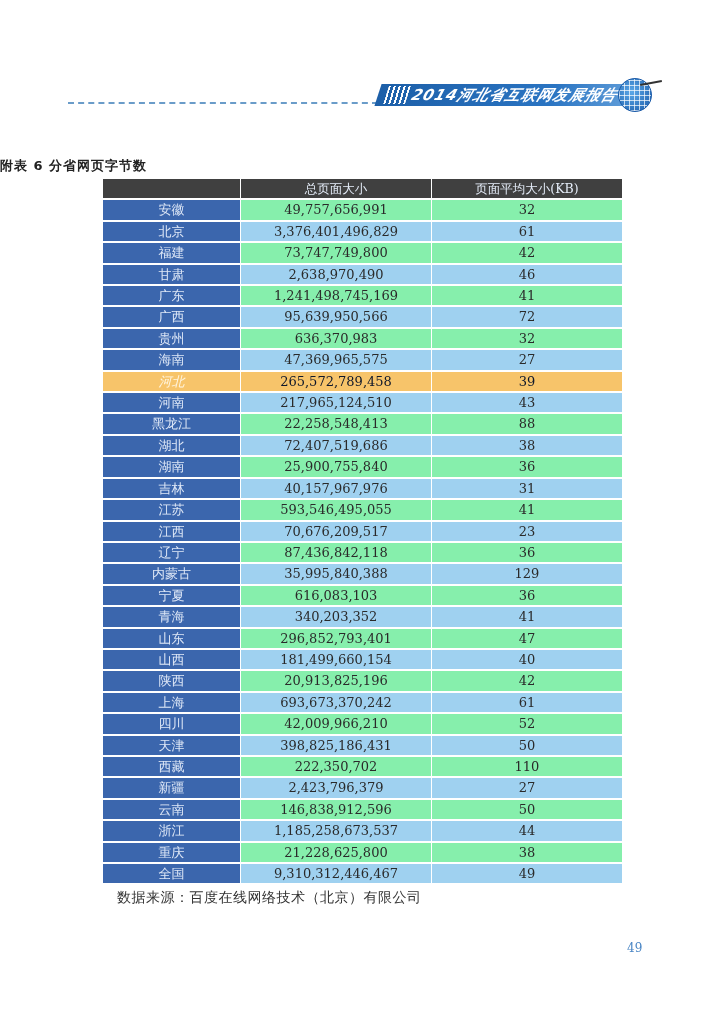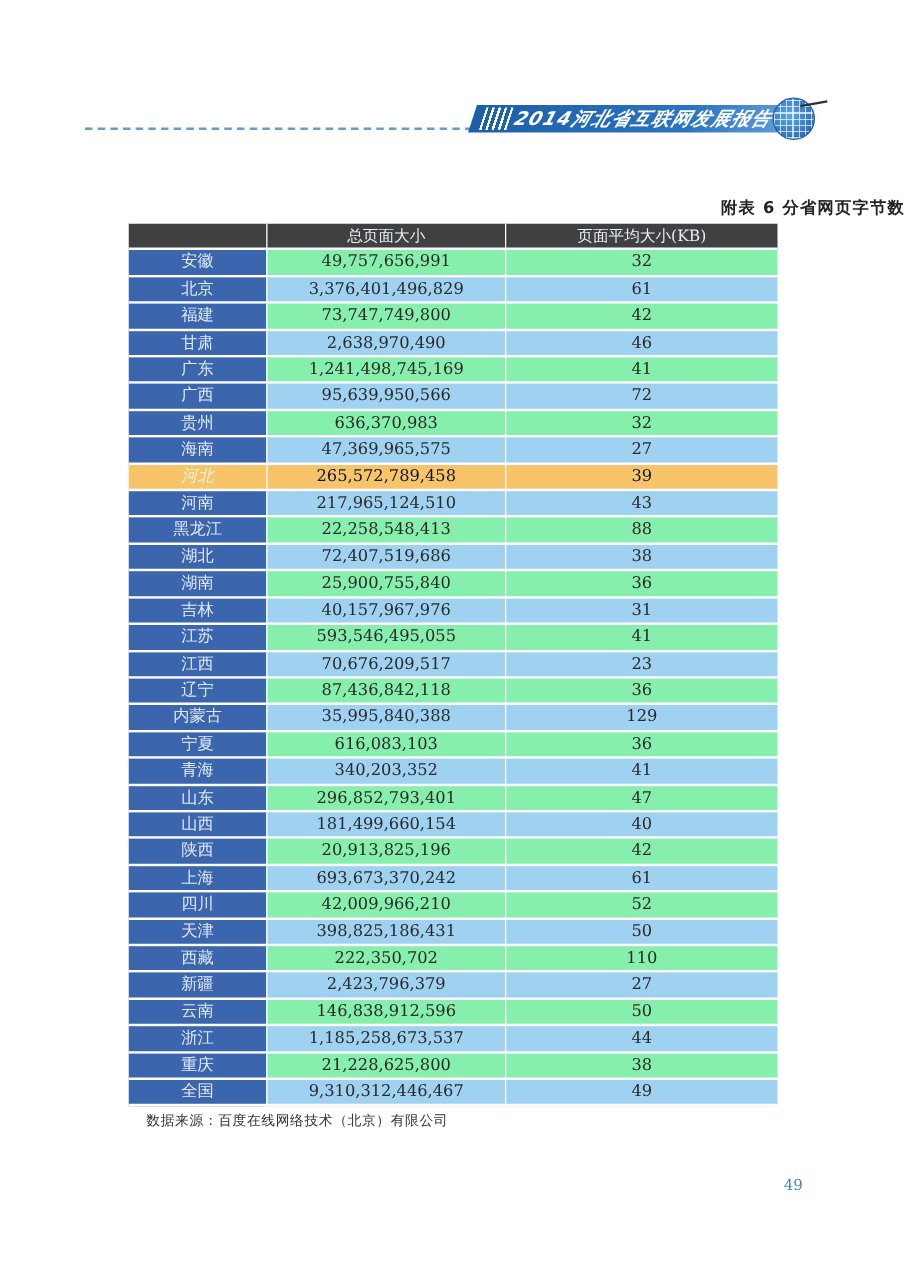--- a/index.html
+++ b/index.html
@@ -28,45 +28,45 @@
     position: absolute; left: 618px; top: 78px; width: 32px; height: 32px; border-radius: 50%;
     background:
       repeating-linear-gradient(0deg, rgba(255,255,255,0.7) 0 1px, transparent 1px 5px),
       repeating-linear-gradient(90deg, rgba(255,255,255,0.7) 0 1px, transparent 1px 5px),
       radial-gradient(circle at 40% 40%, #5ba8e8, #1a5aa8);
     border: 1px solid #1a5aa8;
   }
   .orbit { position: absolute; left: 640px; top: 82px; width: 22px; height: 2px; background: #333; transform: rotate(-10deg); }
 
   .table-title {
-    position: absolute; left: 0; top: 157px; width: 724px; text-align: right;
+    position: absolute; left: 0; top: 157px; width: 724px; text-align: left;
     font-family: "DejaVu Sans", "Liberation Sans", sans-serif; font-weight: bold; font-size: 13px; color: #222;
     letter-spacing: 1px;
   }
   table.data {
     position: absolute; left: 103px; top: 179px; width: 519px;
     border-collapse: separate; border-spacing: 0; font-size: 13px;
   }
   table.data th, table.data td {
     height: 19.4px; padding: 0; text-align: center; line-height: 19.4px;
     border-bottom: 2px solid #ffffff;
   }
   table.data th { background: #404040; color: #e6eefa; font-weight: normal; font-size: 12.5px; }
-  table.data th.c1, table.data td.c1 { width: 110px; }
+  table.data th.c1, table.data td.c1 { width: 137px; }
   table.data th.c2, table.data td.c2 { width: 190px; border-left: 1px solid #fff; }
   table.data th.c3, table.data td.c3 { border-left: 1px solid #fff; }
   td.prov { background: #3b66ad; color: #dfe8f7; }
   tr.odd td.val { background: #86efac; margin-left: 40px; }
   tr.even td.val { background: #9fd1f0; }
   tr.hl td { background: #f7c46a !important; color: #0f172a; }
   tr.hl td.prov { color: #fff5e0; font-style: italic; }
   td.val { color: #2a2a2a; }
 
   .source {
-    position: absolute; left: 117px; top: 889px; font-size: 11px; color: #333;
+    position: absolute; left: 117px; top: 889px; font-size: 14px; color: #333;
     font-family: "DejaVu Serif", "Liberation Serif", serif; letter-spacing: 0.5px;
   }
   .page-num { position: absolute; left: 627px; top: 941px; font-size: 12px; color: #4a86c5; }
 </style>
 </head>
 <body>
 
 <div class="header-band">
 </div>
 <div class="dash-line"></div>

